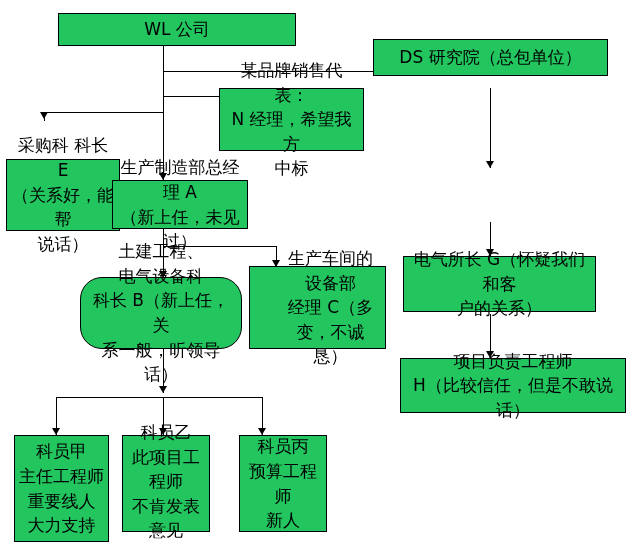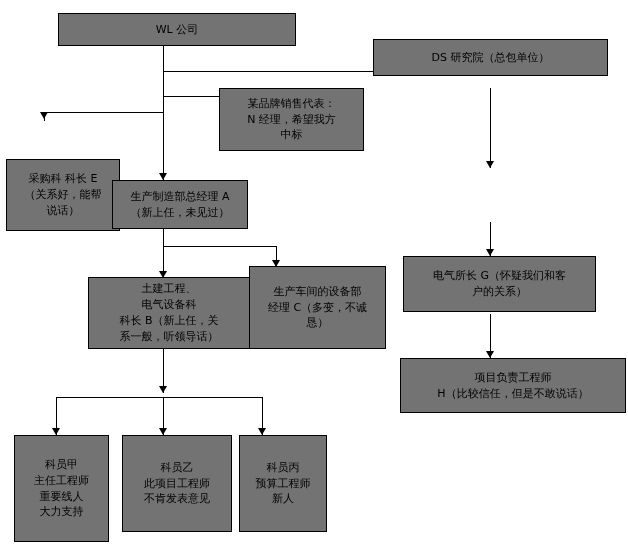--- a/index.html
+++ b/index.html
@@ -13,27 +13,27 @@
     width: 628px;
     height: 547px;
     background: #ffffff;
     font-family: "DejaVu Sans", "Liberation Sans", sans-serif;
     overflow: hidden;
   }
   .node {
     position: absolute;
     box-sizing: border-box;
     border: 1px solid #000000;
-    background: #737373;
+    background: #22c55e;
     color: #000000;
     display: flex;
     align-items: center;
     justify-content: center;
     text-align: center;
-    font-size: 11px;
+    font-size: 17px;
     line-height: 1.45;
     padding: 2px 4px;
     z-index: 3;
     white-space: pre-line;
   }
   
   .ln {
     position: absolute;
     background: #000000;
     z-index: 1;
@@ -109,42 +109,42 @@
 N 经理，希望我方
 中标</div>
 
   <div class="node" style="left:6px; top:120px; width:114px; height:72px;margin-top:39px;">采购科  科长 E
 （关系好，能帮
 说话）</div>
 
   <div class="node" style="left:112px; top:180px; width:136px; height:49px;">生产制造部总经理 A
 （新上任，未见过）</div>
 
-  <div class="node" style="left:88px; top:277px; width:162px; height:72px;">土建工程、
+  <div class="node" style="left:80px; top:277px; width:162px; height:72px;border-radius:22px;">土建工程、
 电气设备科
 科长 B（新上任，关
 系一般，听领导话）</div>
 
-  <div class="node" style="left:249px; top:266px; width:137px; height:83px;">生产车间的设备部
+  <div class="node" style="left:249px; top:266px; width:137px; height:83px;padding-left:30px;">生产车间的设备部
 经理 C（多变，不诚
 恳）</div>
 
 
   <div class="node" style="left:403px; top:256px; width:193px; height:56px;">电气所长 G（怀疑我们和客
 户的关系）</div>
 
   <div class="node" style="left:400px; top:358px; width:226px; height:55px;">项目负责工程师
 H（比较信任，但是不敢说话）</div>
 
   <div class="node" style="left:14px; top:435px; width:95px; height:107px;">科员甲
 主任工程师
 重要线人
 大力支持</div>
 
-  <div class="node" style="left:122px; top:435px; width:110px; height:97px;">科员乙
+  <div class="node" style="left:122px; top:435px; width:88px; height:97px;font-family:Liberation Mono, monospace;">科员乙
 此项目工程师
 不肯发表意见</div>
 
   <div class="node" style="left:239px; top:435px; width:88px; height:97px;">科员丙
 预算工程师
 新人</div>
 
 </div>
 
 </body></html>

